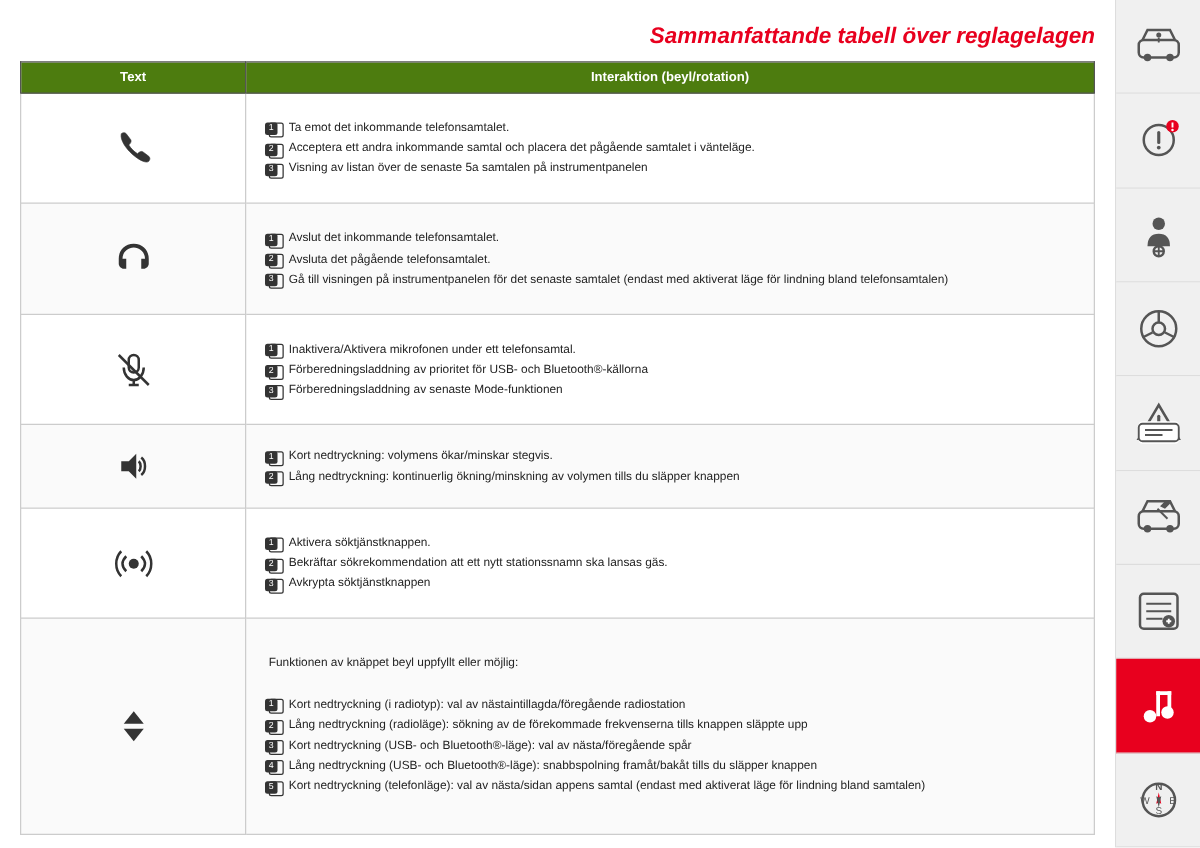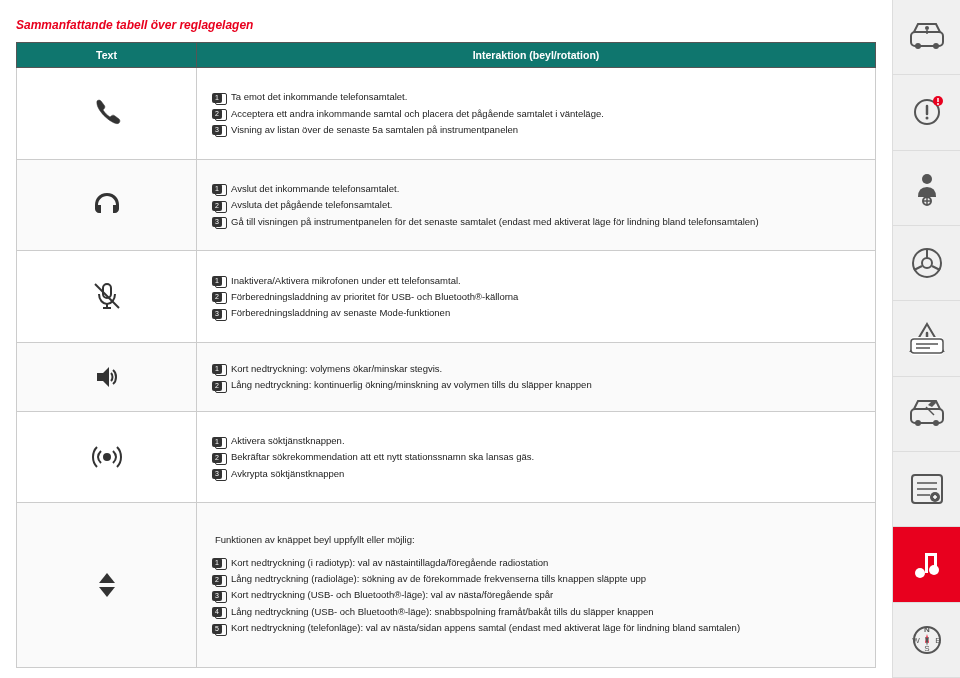--- a/index.html
+++ b/index.html
@@ -14,35 +14,36 @@
 
     .main-content {
       flex: 1;
       padding: 18px 16px 10px 16px;
       display: flex;
       flex-direction: column;
     }
 
     .page-title {
       color: #e8001e;
-      font-size: 12px;
+      font-size: 18px;
       font-weight: bold;
       margin-bottom: 10px;
       font-style: italic;
+      text-align: right;
     }
 
     table {
       width: 100%;
       border-collapse: collapse;
       font-size: 9.5px;
       flex: 1;
     }
 
     thead tr th {
-      background: #0f766e;
+      background: #4d7c0f;
       color: #fff;
       padding: 6px 12px;
       text-align: center;
       font-size: 10.5px;
       font-weight: bold;
       border: 1px solid #555;
     }
 
     thead tr th:first-child {
       width: 180px;
@@ -108,21 +109,21 @@
       margin-right: 3px;
       margin-left: -3px;
       position: absolute;
       left: 0;
       top: 4px;
     }
 
     .intro-text {
       font-size: 9.5px;
       color: #222;
-      margin-bottom: 9px;
+      margin-bottom: 19px;
     }
 
     
     .sidebar {
       width: 68px;
       background: #f0f0f0;
       display: flex;
       flex-direction: column;
       border-left: 1px solid #ddd;
     }

